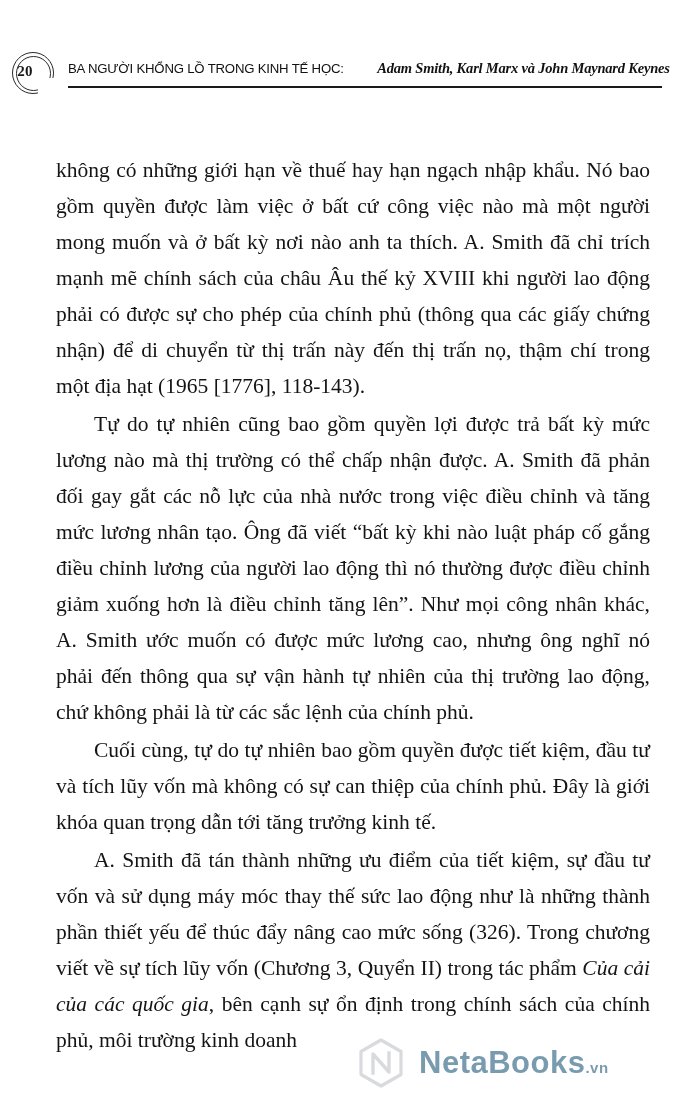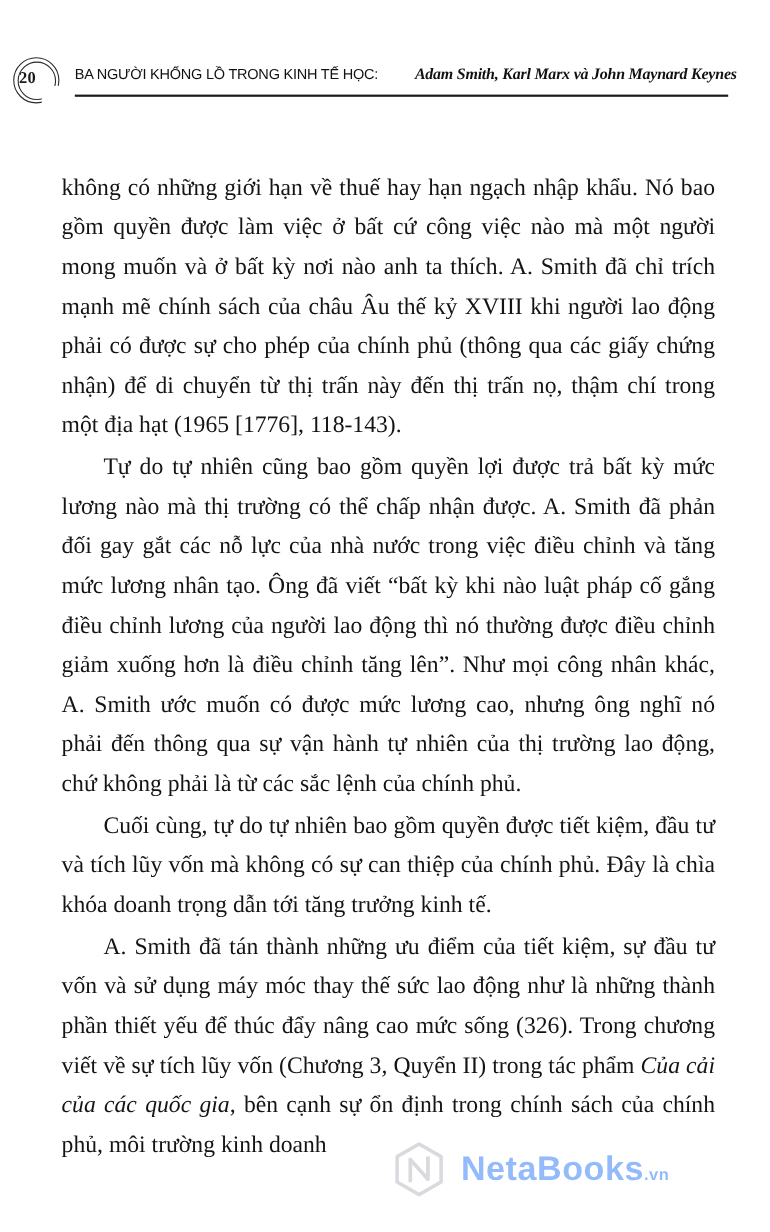--- a/index.html
+++ b/index.html
@@ -154,21 +154,21 @@
   .wm-mark {
     width: 52px;
     height: 52px;
     flex: 0 0 auto;
     position: relative;
   }
   .wm-text {
     font-family: "Liberation Sans", sans-serif;
     font-size: 31px;
     font-weight: 700;
-    color: #3b82f6;
+    color: #0c4a6e;
     letter-spacing: 0.5px;
     white-space: nowrap;
   }
   .wm-text .wm-suffix {
     font-size: 15px;
     font-weight: 700;
     vertical-align: baseline;
   }
 </style>
 </head>
@@ -189,21 +189,21 @@
       <span class="rh-main">BA NGƯỜI KHỔNG LỒ TRONG KINH TẾ HỌC:</span>
       <span class="rh-sub">Adam Smith, Karl Marx và John Maynard Keynes</span>
     </div>
 
     <div class="header-rule"></div>
   </div>
 
   <div class="body-col">
     <p class="para">không có những giới hạn về thuế hay hạn ngạch nhập khẩu. Nó bao gồm quyền được làm việc ở bất cứ công việc nào mà một người mong muốn và ở bất kỳ nơi nào anh ta thích. A. Smith đã chỉ trích mạnh mẽ chính sách của châu Âu thế kỷ XVIII khi người lao động phải có được sự cho phép của chính phủ (thông qua các giấy chứng nhận) để di chuyển từ thị trấn này đến thị trấn nọ, thậm chí trong một địa hạt (1965 [1776], 118-143).</p>
     <p class="para indent">Tự do tự nhiên cũng bao gồm quyền lợi được trả bất kỳ mức lương nào mà thị trường có thể chấp nhận được. A. Smith đã phản đối gay gắt các nỗ lực của nhà nước trong việc điều chỉnh và tăng mức lương nhân tạo. Ông đã viết “bất kỳ khi nào luật pháp cố gắng điều chỉnh lương của người lao động thì nó thường được điều chỉnh giảm xuống hơn là điều chỉnh tăng lên”. Như mọi công nhân khác, A. Smith ước muốn có được mức lương cao, nhưng ông nghĩ nó phải đến thông qua sự vận hành tự nhiên của thị trường lao động, chứ không phải là từ các sắc lệnh của chính phủ.</p>
-    <p class="para indent">Cuối cùng, tự do tự nhiên bao gồm quyền được tiết kiệm, đầu tư và tích lũy vốn mà không có sự can thiệp của chính phủ. Đây là chìa khóa doanh trọng dẫn tới tăng trưởng kinh tế.</p>
+    <p class="para indent">Cuối cùng, tự do tự nhiên bao gồm quyền được tiết kiệm, đầu tư và tích lũy vốn mà không có sự can thiệp của chính phủ. Đây là giới khóa quan trọng dẫn tới tăng trưởng kinh tế.</p>
     <p class="para indent"><span>A. Smith đã tán thành những ưu điểm của tiết kiệm, sự đầu tư vốn và sử dụng máy móc thay thế sức lao động như là những thành phần thiết yếu để thúc đẩy nâng cao mức sống (326). Trong chương viết về sự tích lũy vốn (Chương 3, Quyển II) trong tác phẩm </span><span class="it">Của cải của các quốc gia</span><span>, bên cạnh sự ổn định trong chính sách của chính phủ, môi trường kinh doanh</span></p>
   </div>
 
   <div class="watermark">
     <div class="wm-mark">
       <svg width="52" height="52" viewBox="0 0 52 52" aria-hidden="true">
         <path d="M26 3 L46 14.5 L46 37.5 L26 49 L6 37.5 L6 14.5 Z" fill="none" stroke="#b9bcc2" stroke-width="3.2" stroke-linejoin="round"></path>
         <path d="M18 36 L18 17 L34 35 L34 16" fill="none" stroke="#b9bcc2" stroke-width="3.4" stroke-linejoin="round" stroke-linecap="square"></path>
       </svg>
     </div>

